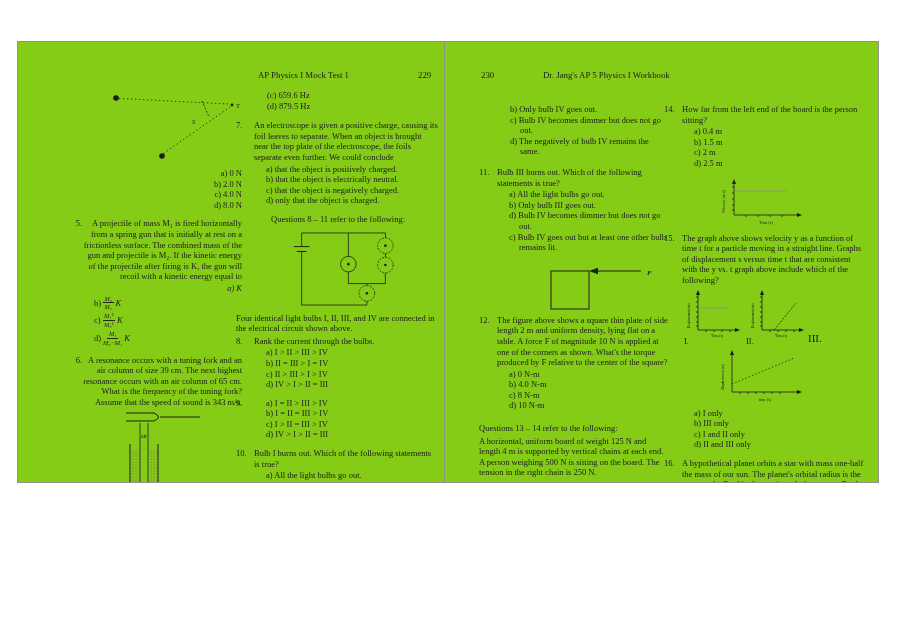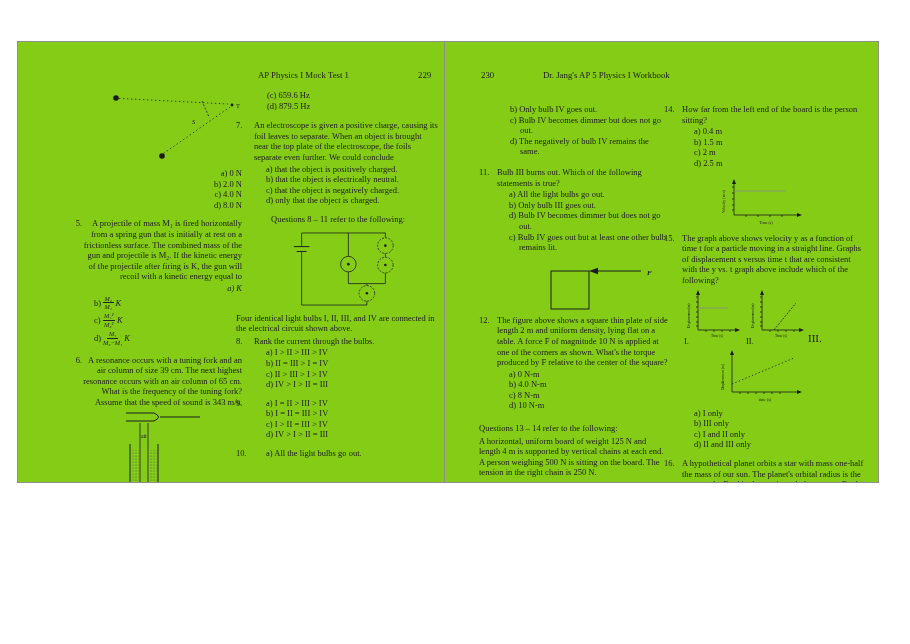--- a/index.html
+++ b/index.html
@@ -189,20 +189,21 @@
         <div class="opt">a) I = II &gt; III &gt; IV</div>
         <div class="opt">b) I = II = III &gt; IV</div>
         <div class="opt">c) I &gt; II = III &gt; IV</div>
         <div class="opt">d) IV &gt; I &gt; II = III</div>
       </div>
     </div>
 
     <div class="q">
       <span class="qnum">10.</span>
       <div class="qbody">
+        <div class="qtext">Bulb I burns out. Which of the following statements is true?</div>
         <div class="opt">a) All the light bulbs go out.</div>
       </div>
     </div>
   </div>
 </div>
 
 <div class="page" id="page-right">
   <div class="pheader" style="left:36px;">230</div>
   <div class="pheader" style="left:98px;">Dr. Jang's AP 5 Physics I Workbook</div>
 

